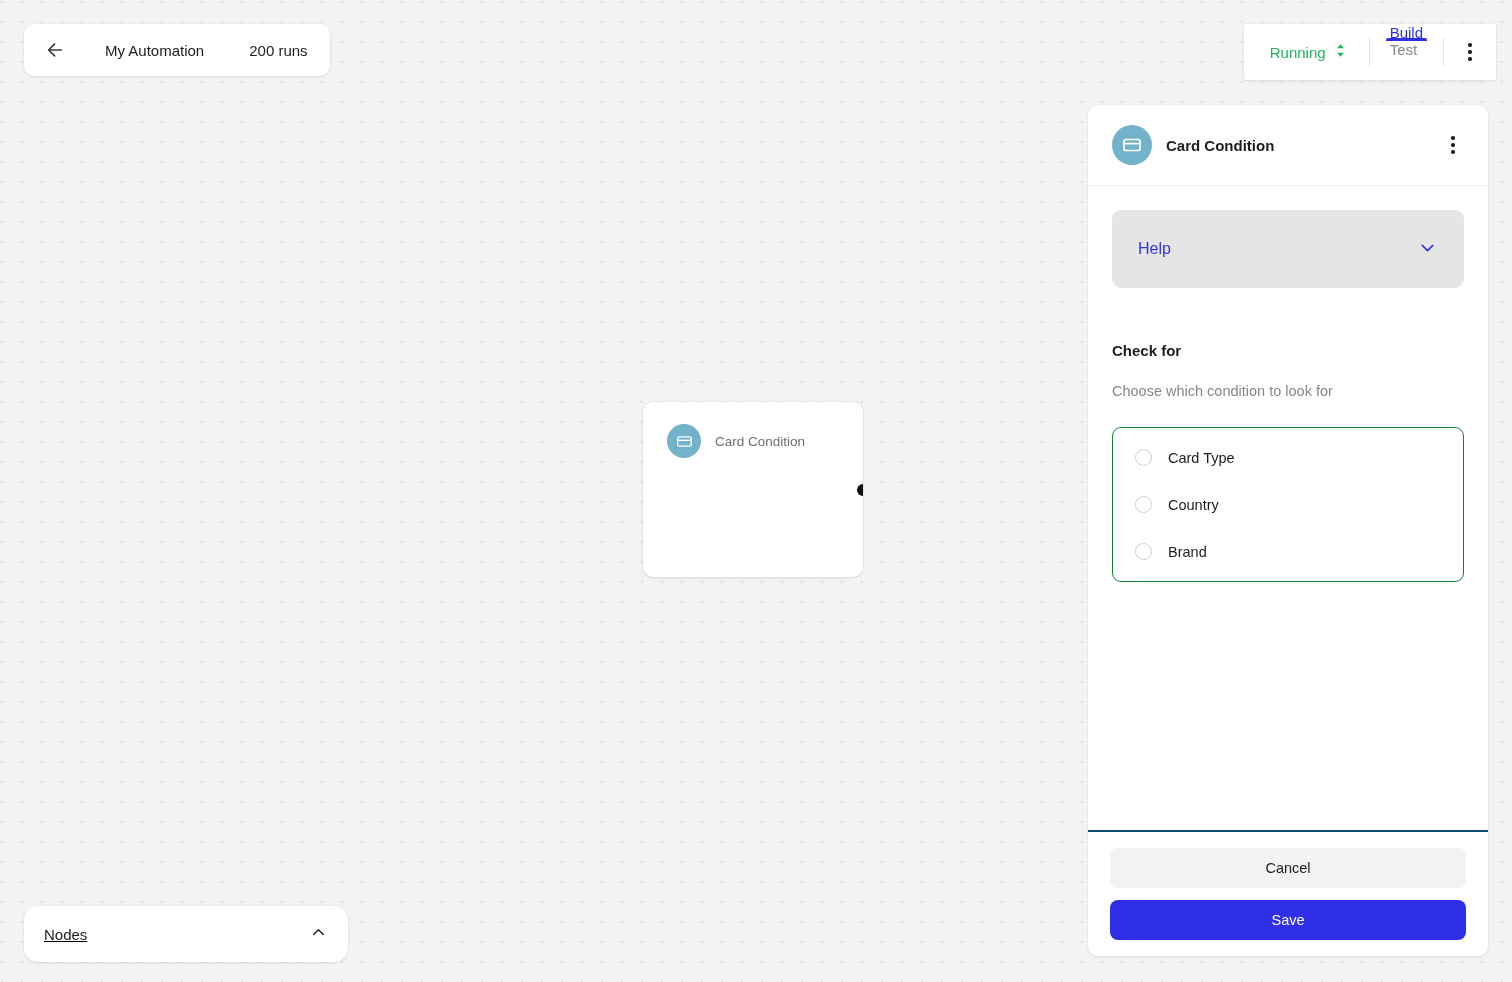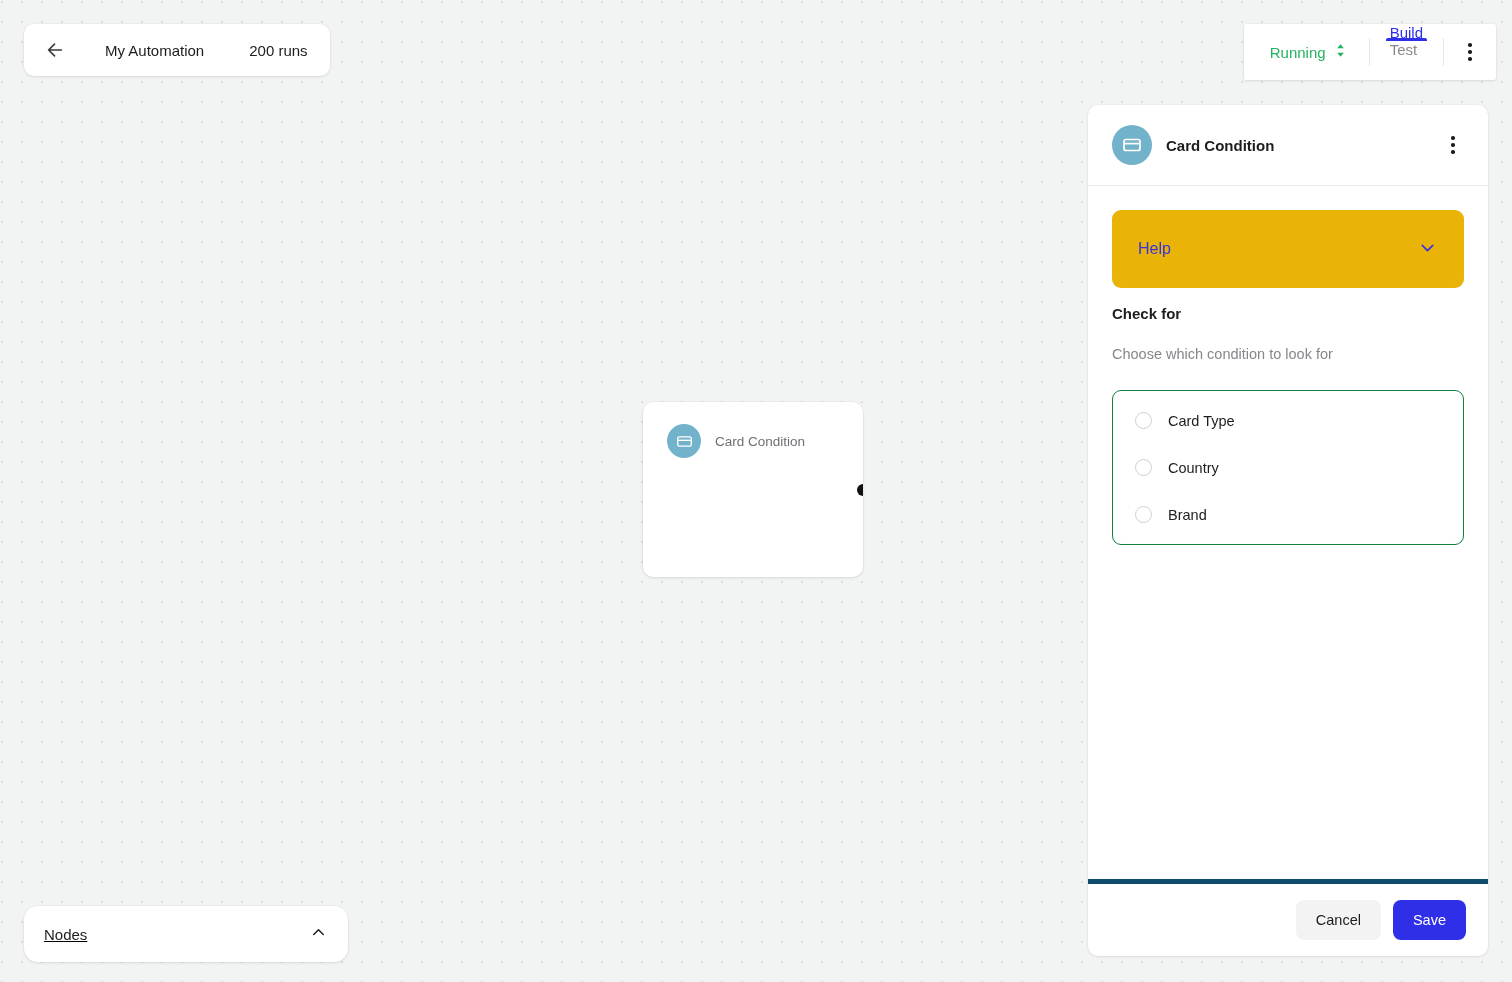--- a/index.html
+++ b/index.html
@@ -211,33 +211,33 @@
     cursor: pointer;
   }
 
   #panel-body {
     flex: 1;
     padding: 24px;
     overflow: hidden;
   }
 
   #help-block {
-    background: #eab308;
+    background: #e5e5e5;
     border-radius: 9px;
     height: 78px;
     display: flex;
     align-items: center;
     justify-content: space-between;
     padding: 0 26px;
     cursor: pointer;
   }
   #help-label { font-size: 16px; color: #3434e0; }
 
   #check-title {
-    margin-top: 17px;
+    margin-top: 54px;
     font-size: 15px;
     font-weight: 700;
     color: #1d1d1f;
   }
   #check-sub {
     margin-top: 24px;
     font-size: 14.5px;
     color: #86868b;
   }
 
@@ -257,25 +257,26 @@
   .radio {
     width: 17px; height: 17px;
     border-radius: 50%;
     border: 1.4px solid #cfcfd4;
     background: #fff;
     flex: none;
   }
   .opt-label { font-size: 14.5px; color: #1d1d1f; }
 
   #panel-footer {
-    border-top: 5px solid #0c4a6e;
+    border-top: 2px solid #0c4a6e;
     padding: 16px 22px;
     display: flex;
     justify-content: flex-end;
     gap: 12px;
+    flex-direction: column;
   }
   .btn {
     border: none;
     border-radius: 8px;
     font-size: 14.5px;
     font-family: inherit;
     padding: 0 20px;
     height: 40px;
     cursor: pointer;
   }

